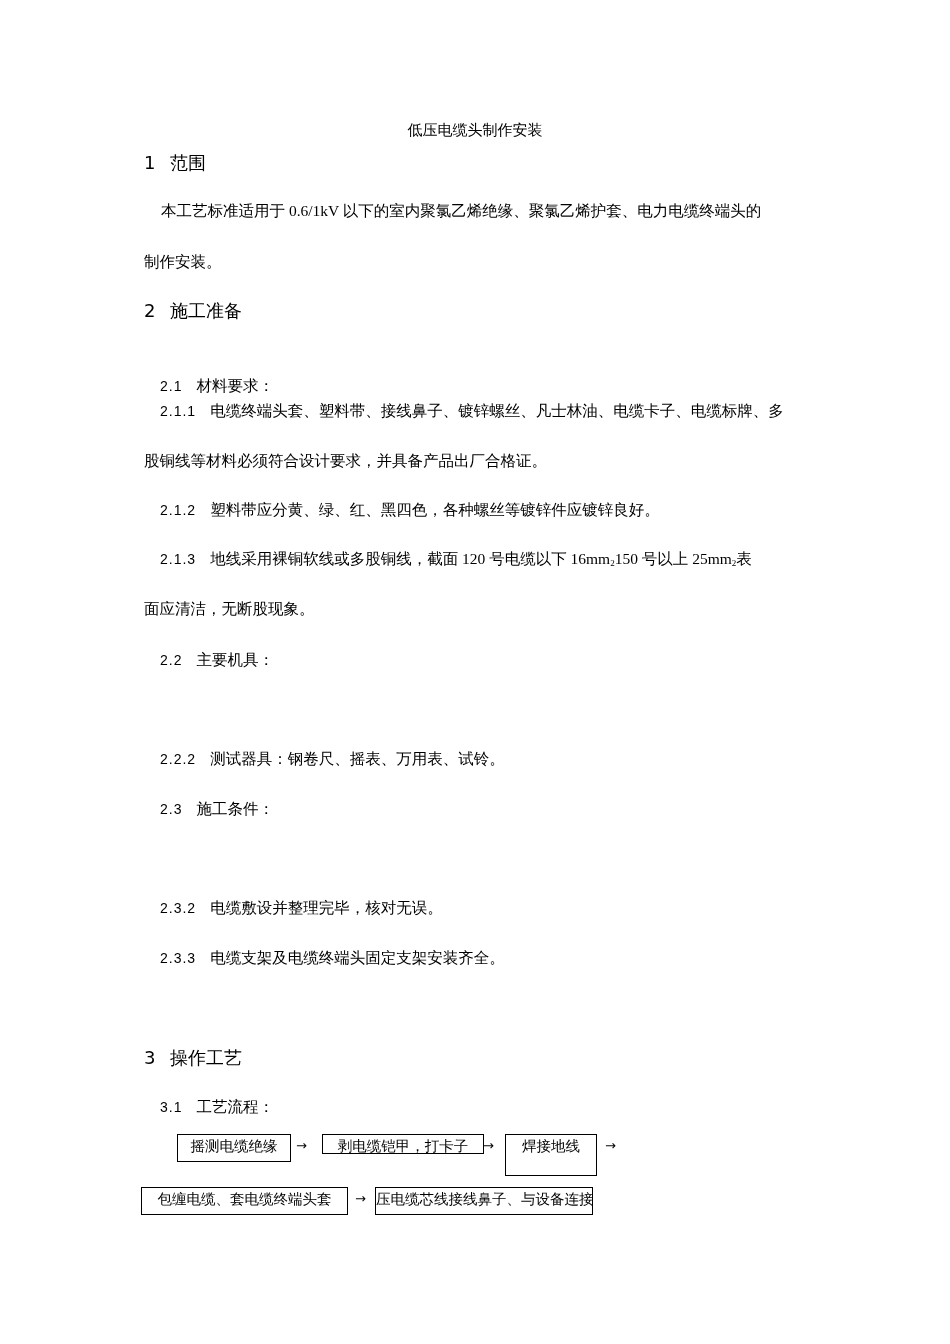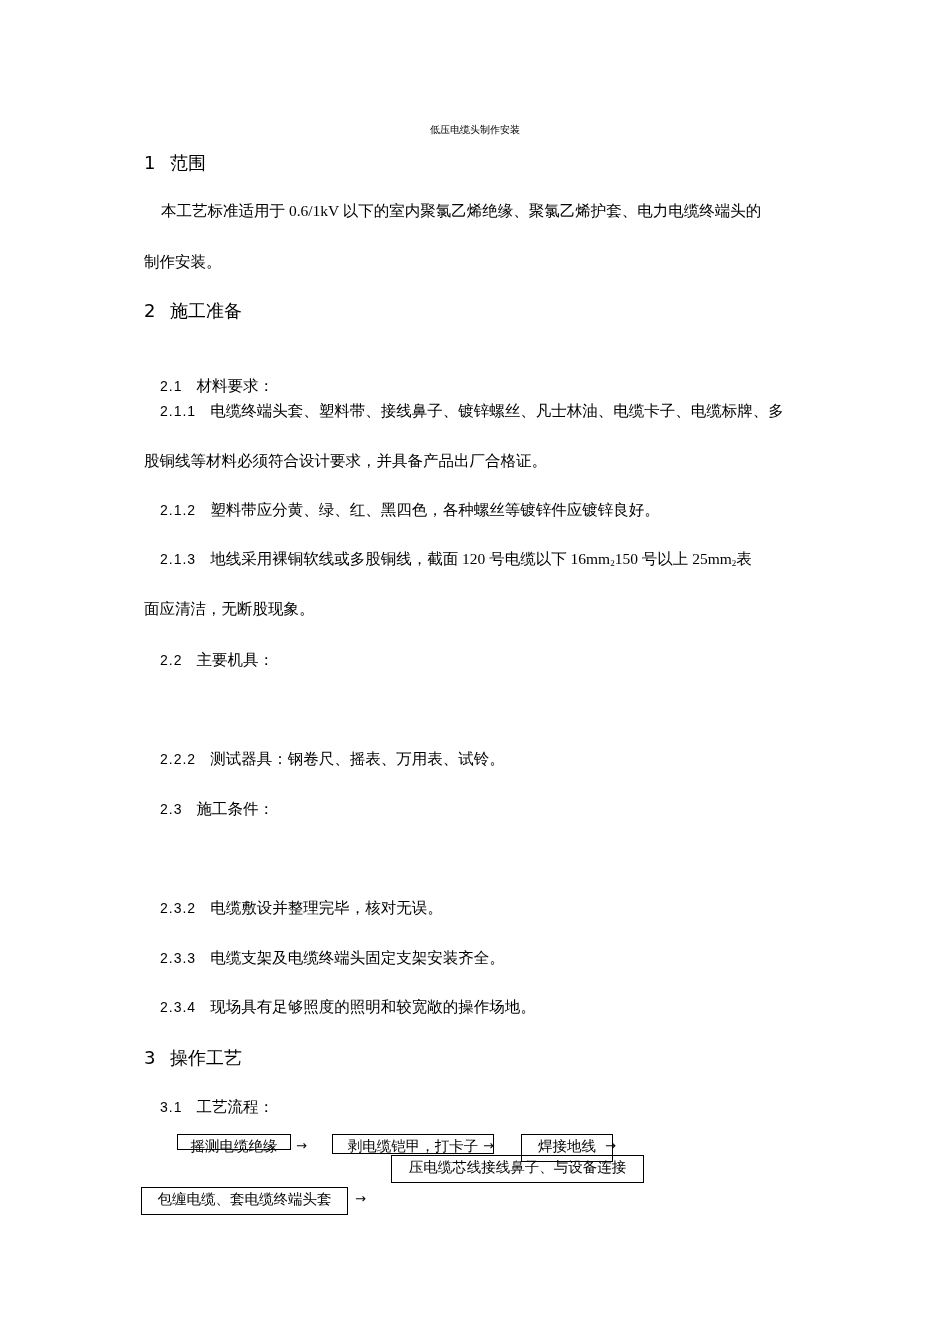--- a/index.html
+++ b/index.html
@@ -23,21 +23,21 @@
     .line {
       position: absolute;
       font-size: 15.5px;
       line-height: 20px;
       white-space: nowrap;
     }
     .title {
       left: 0; width: 950px;
       text-align: center;
       top: 120px;
-      font-size: 10px;
+      font-size: 15px;
     }
     .h1 {
       font-family: "DejaVu Sans", "Liberation Sans", sans-serif;
       font-size: 18px;
       left: 144px;
     }
     .h1 .num { display: inline-block; width: 26px; }
     .num-sans {
       font-family: "Liberation Sans", "DejaVu Sans", sans-serif;
       font-size: 14px;
@@ -115,51 +115,48 @@
 
 
   <div class="line indent1" style="top:898px;">
     <span class="num-sans">2.3.2</span><span class="gap"></span><span>电缆敷设并整理完毕，核对无误。</span>
   </div>
 
   <div class="line indent1" style="top:948px;">
     <span class="num-sans">2.3.3</span><span class="gap"></span><span>电缆支架及电缆终端头固定支架安装齐全。</span>
   </div>
 
-  <div class="line indent1" style="top:997px;">
-    <span class="num-sans">2.3.4</span><span class="gap"></span><span>现场具有足够照度的照明和较宽敞的操作场地。</span>
-  </div>
 
   <div class="line h1" style="top:1048px;">
     <span class="num">3</span><span>操作工艺</span>
   </div>
 
   <div class="line indent1" style="top:1097px;">
     <span class="num-sans">3.1</span><span class="gap"></span><span>工艺流程：</span>
   </div>
 
   <div>
-    <div class="box" style="left:177px; top:1134px; width:114px; height:16px;">
+    <div class="box" style="left:177px; top:1134px; width:114px; height:28px;">
       <span>摇测电缆绝缘</span>
     </div>
     <div class="arrow" style="left:296px; top:1136px;">→</div>
 
-    <div class="box" style="left:332px; top:1134px; width:162px; height:20px;">
+    <div class="box" style="left:322px; top:1134px; width:162px; height:20px;">
       <span>剥电缆铠甲，打卡子</span>
     </div>
     <div class="arrow" style="left:483px; top:1136px;">→</div>
 
-    <div class="box" style="left:505px; top:1134px; width:92px; height:28px;margin-left:16px;">
+    <div class="box" style="left:505px; top:1134px; width:92px; height:42px;">
       <span>焊接地线</span>
     </div>
     <div class="arrow" style="left:605px; top:1136px;">→</div>
 
     <div class="box" style="left:141px; top:1187px; width:207px; height:28px;">
       <span>包缠电缆、套电缆终端头套</span>
     </div>
     <div class="arrow" style="left:355px; top:1189px;">→</div>
 
-    <div class="box" style="left:375px; top:1155px; width:253px; height:28px;margin-left:16px;">
+    <div class="box" style="left:375px; top:1187px; width:218px; height:28px;">
       <span>压电缆芯线接线鼻子、与设备连接</span>
     </div>
   </div>
 
 </div>
 
 </body></html>

